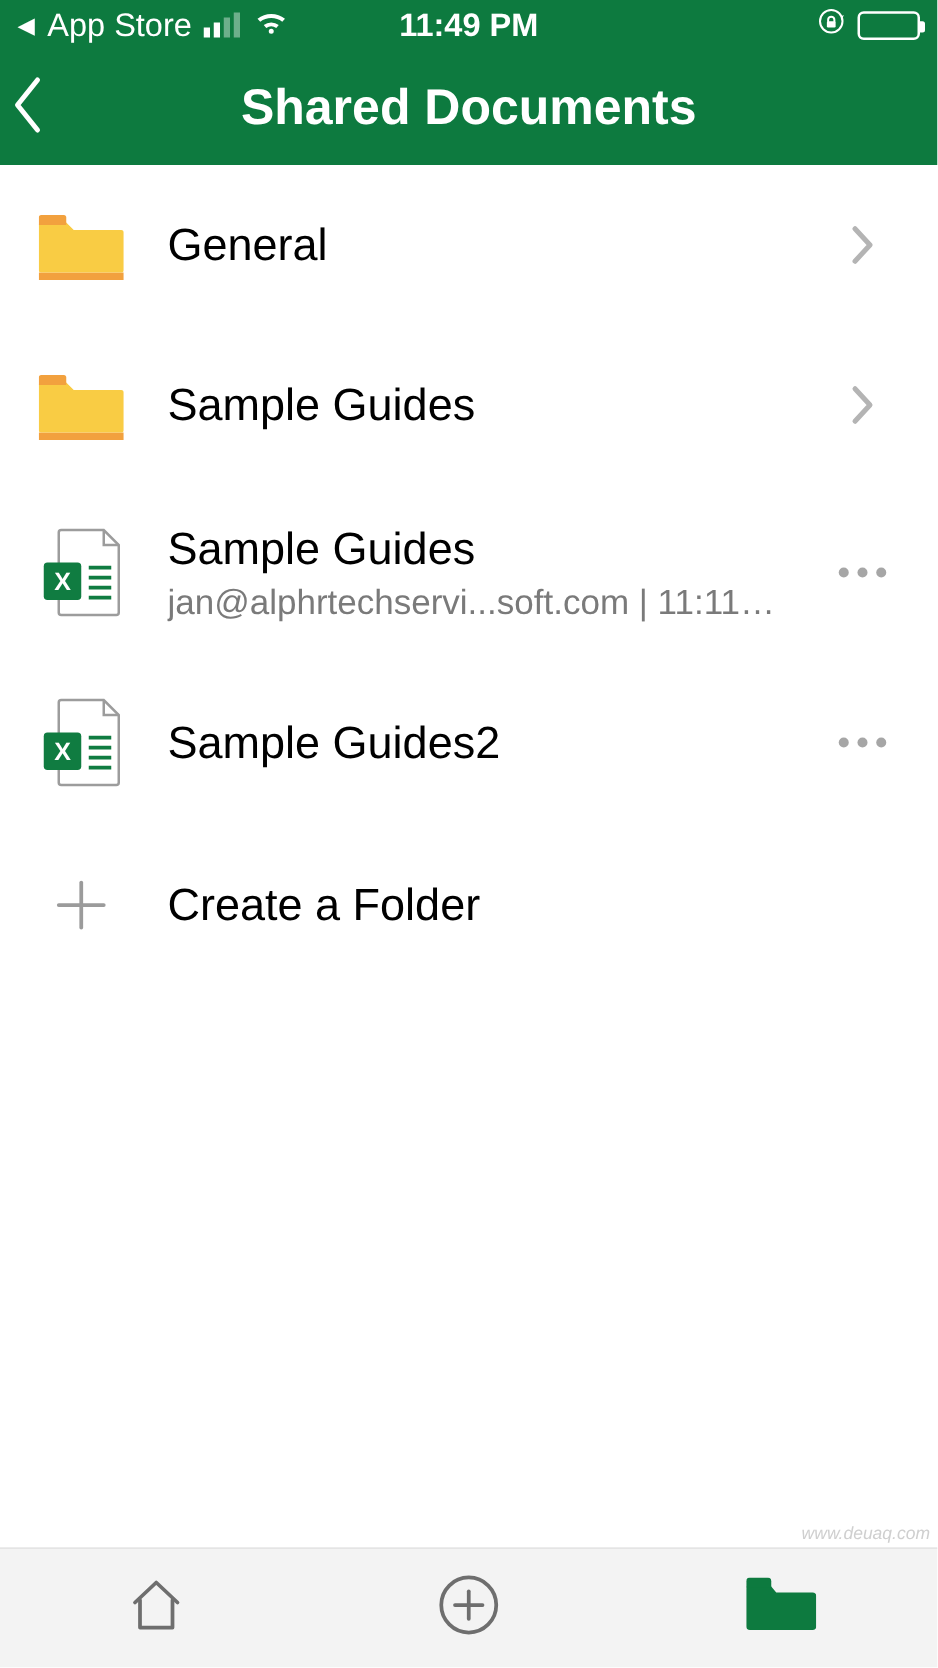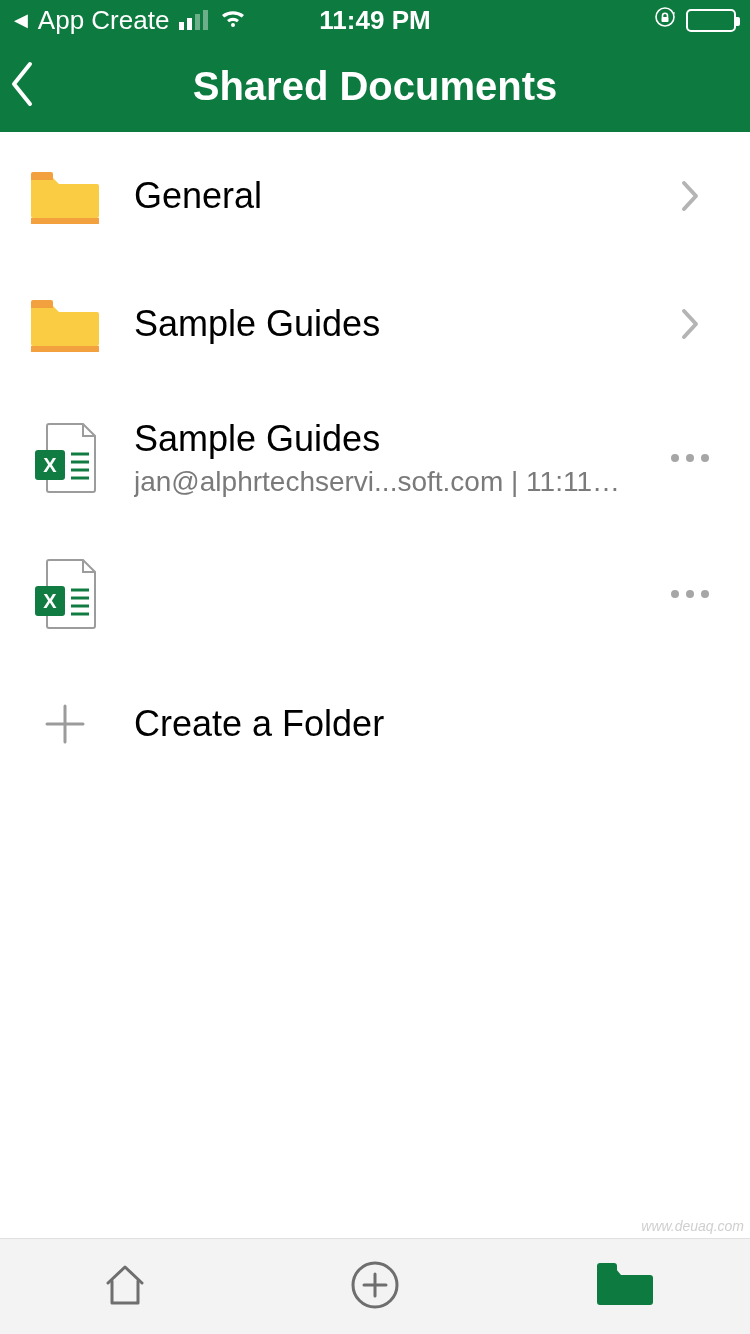--- a/index.html
+++ b/index.html
@@ -80,21 +80,21 @@
     .tab.active { color:#0d7a3f; }
 
     .watermark { position:absolute; right:6px; bottom:100px; font-size:14px; color:#cfcfcf; pointer-events:none;font-style:italic; }
   </style>
 </head>
 <body>
 
 <div class="status-bar">
   <div class="status-left">
     <span class="back-tri">◀</span>
-    <span>App Create</span>
+    <span>App Store</span>
     <span class="signal">
       <span class="on"></span>
         <span class="on"></span>
         <span></span>
         <span></span>
     </span>
     <span>
       <svg width="30" height="22" viewBox="0 0 30 22">
           <path d="M15 20a2 2 0 100-4 2 2 0 000 4zm-6-7a10 10 0 0112 0l-2 2.3a7 7 0 00-8 0zM4 8a18 18 0 0122 0l-2.2 2.4a14.5 14.5 0 00-17.6 0z" fill="#fff"></path>
         </svg>
@@ -198,20 +198,21 @@
         <text x="17" y="50" text-anchor="middle" font-size="20" font-weight="700" fill="#fff" font-family="Arial">X</text>
         <g stroke="#107c41" stroke-width="3">
           <line x1="38" y1="32" x2="56" y2="32"></line>
             <line x1="38" y1="40" x2="56" y2="40"></line>
           <line x1="38" y1="48" x2="56" y2="48"></line>
             <line x1="38" y1="56" x2="56" y2="56"></line>
         </g>
       </svg>
     </div>
     <div class="text-slot">
+      <div class="title">Sample Guides2</div>
     </div>
     <div class="accessory">
       <div class="dots">
           <span></span>
           <span></span>
           <span></span>
         </div>
     </div>
   </div>
 

